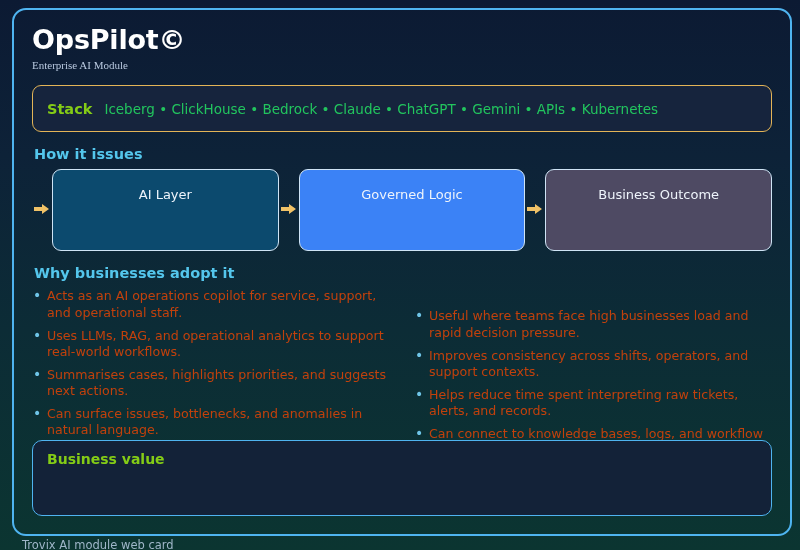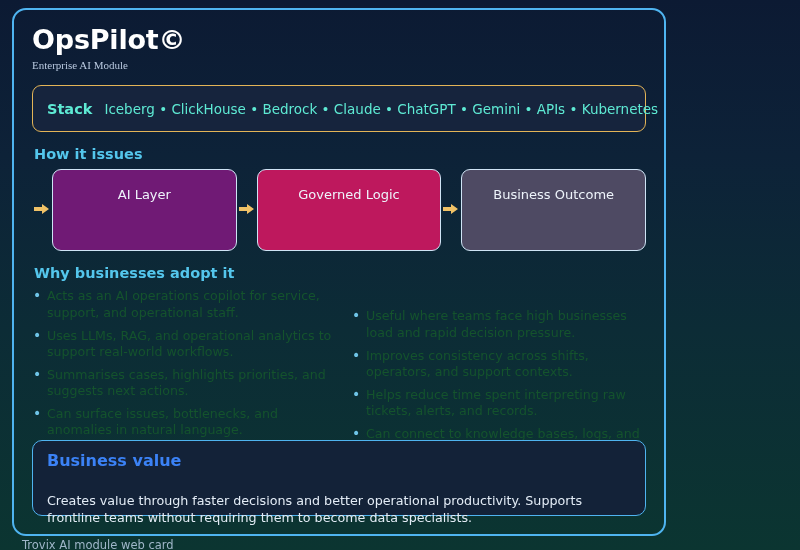--- a/index.html
+++ b/index.html
@@ -11,21 +11,21 @@
     height: 550px;
     overflow: hidden;
     font-family: "DejaVu Sans", sans-serif;
     background: linear-gradient(180deg, #0c1a33 0%, #0d2238 28%, #0c2c36 60%, #0b3531 100%);
   }
 
   .card {
     position: absolute;
     left: 12px;
     top: 8px;
-    width: 654px;
+    width: 780px;
     height: 528px;
     box-sizing: border-box;
     border: 2px solid #4fb4f0;
     border-radius: 14px;
     padding: 14px 18px 0 18px;
   }
 
   
   .title {
     font-size: 27px;
@@ -51,27 +51,27 @@
     border: 1.6px solid #e3b457;
     border-radius: 9px;
     background: #16243d;
     display: flex;
     align-items: center;
     padding: 0 14px;
   }
   .stack-label {
     font-size: 14.5px;
     font-weight: bold;
-    color: #5eead4;
+    color: #84cc16;
     margin-right: 12px;
     white-space: nowrap;
   }
   .stack-items {
     font-size: 13.5px;
-    color: #5eead4;
+    color: #22c55e;
     white-space: nowrap;
   }
 
   
   .section-heading {
     font-size: 14.5px;
     font-weight: bold;
     color: #54c6ec;
     margin: 14px 0 7px 2px;
   }
@@ -112,21 +112,21 @@
     list-style: none;
     margin: 0;
     padding: 0;
   }
   ul.blist li {
     position: relative;
     padding-left: 15px;
     margin-bottom: 7px;
     font-size: 12.6px;
     line-height: 1.28;
-    color: #14532d;
+    color: #c2410c;
     max-width: 355px;
   }
   ul.blist li::before {
     content: "•";
     position: absolute;
     left: 1px;
     top: -1px;
     color: #6fc5e8;
     font-size: 14px;
   }
@@ -138,24 +138,24 @@
     right: 18px;
     top: 430px;
     height: 76px;
     box-sizing: border-box;
     border: 1.4px solid #4fb4f0;
     border-radius: 10px;
     background: #132238;
     padding: 10px 14px;
   }
   .value-title {
-    font-size: 16px;
-    font-weight: bold;
-    color: #3b82f6;
-    margin-bottom: 23px;
+    font-size: 14px;
+    font-weight: bold;
+    color: #84cc16;
+    margin-bottom: 14px;
   }
   .value-text {
     font-size: 12.7px;
     line-height: 1.32;
     color: #e3ecf6;
   }
 
   
   .footer {
     position: absolute;
@@ -180,29 +180,29 @@
   </div>
 
   <div class="section-heading">How it issues</div>
 
   <div class="flow">
     <div class="arrow">
       <svg width="16" height="12" viewBox="0 0 16 12">
           <path d="M0 4 h8 V1 l7 5 -7 5 V8 H0 Z" fill="#f0c267"></path>
         </svg>
     </div>
-    <div class="flow-box" style="background:#701a75">
+    <div class="flow-box" style="background:#0c4a6e">
       <span>AI Layer</span>
     </div>
     <div class="arrow">
       <svg width="16" height="12" viewBox="0 0 16 12">
           <path d="M0 4 h8 V1 l7 5 -7 5 V8 H0 Z" fill="#f0c267"></path>
         </svg>
     </div>
-    <div class="flow-box" style="background:#be185d">
+    <div class="flow-box" style="background:#3b82f6">
       <span>Governed Logic</span>
     </div>
     <div class="arrow">
       <svg width="16" height="12" viewBox="0 0 16 12">
           <path d="M0 4 h8 V1 l7 5 -7 5 V8 H0 Z" fill="#f0c267"></path>
         </svg>
     </div>
     <div class="flow-box" style="background:#4e4a63">
       <span>Business Outcome</span>
     </div>
@@ -224,18 +224,17 @@
         <li>Useful where teams face high businesses load and rapid decision pressure.</li>
         <li>Improves consistency across shifts, operators, and support contexts.</li>
         <li>Helps reduce time spent interpreting raw tickets, alerts, and records.</li>
         <li>Can connect to knowledge bases, logs, and workflow systems.</li>
       </ul>
     </div>
   </div>
 
   <div class="value-panel">
     <div class="value-title">Business value</div>
-    <div class="value-text">Creates value through faster decisions and better operational productivity. Supports frontline teams without requiring them to become data specialists.</div>
   </div>
 
 </div>
 
 <div class="footer">Trovix AI module web card</div>
 
 </body></html>

